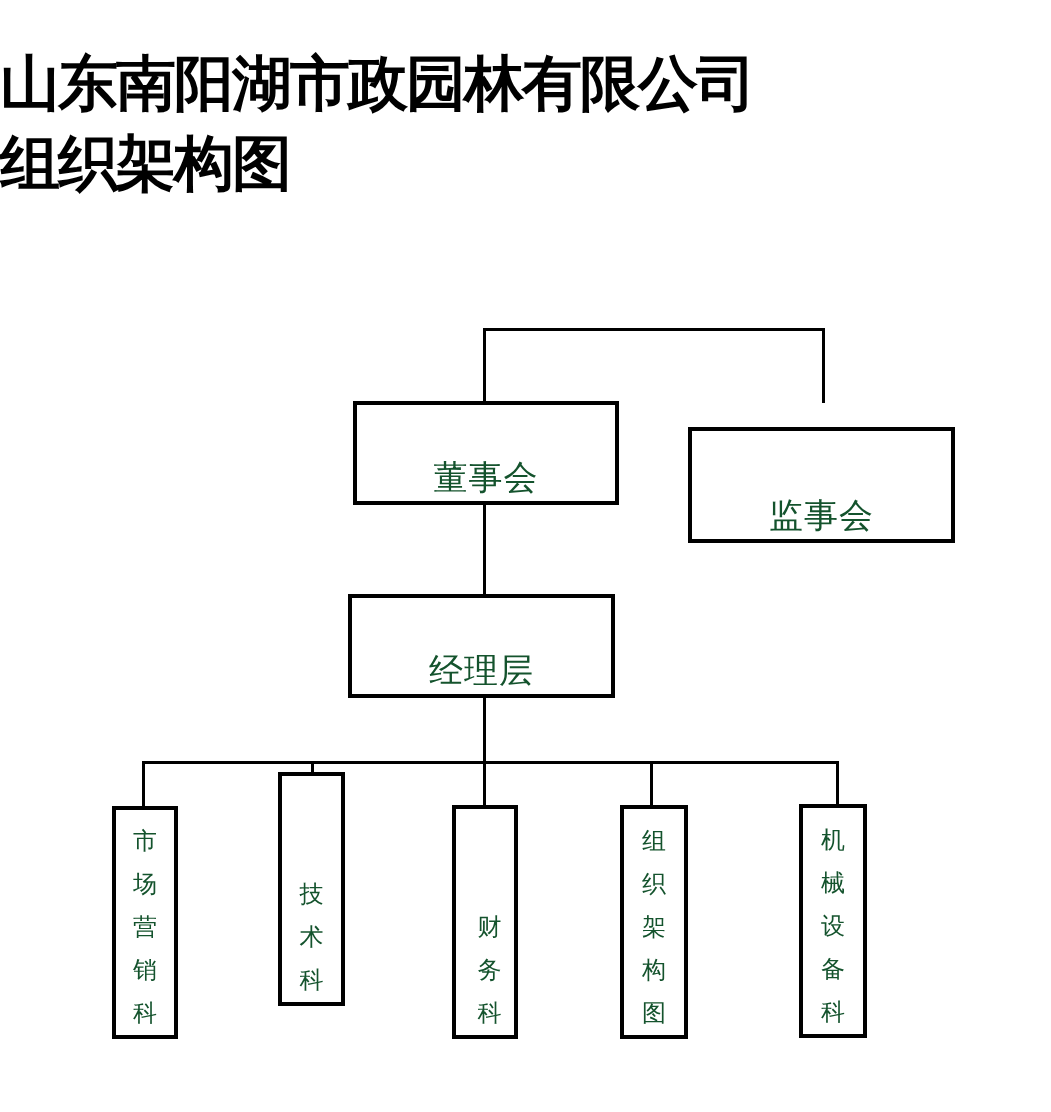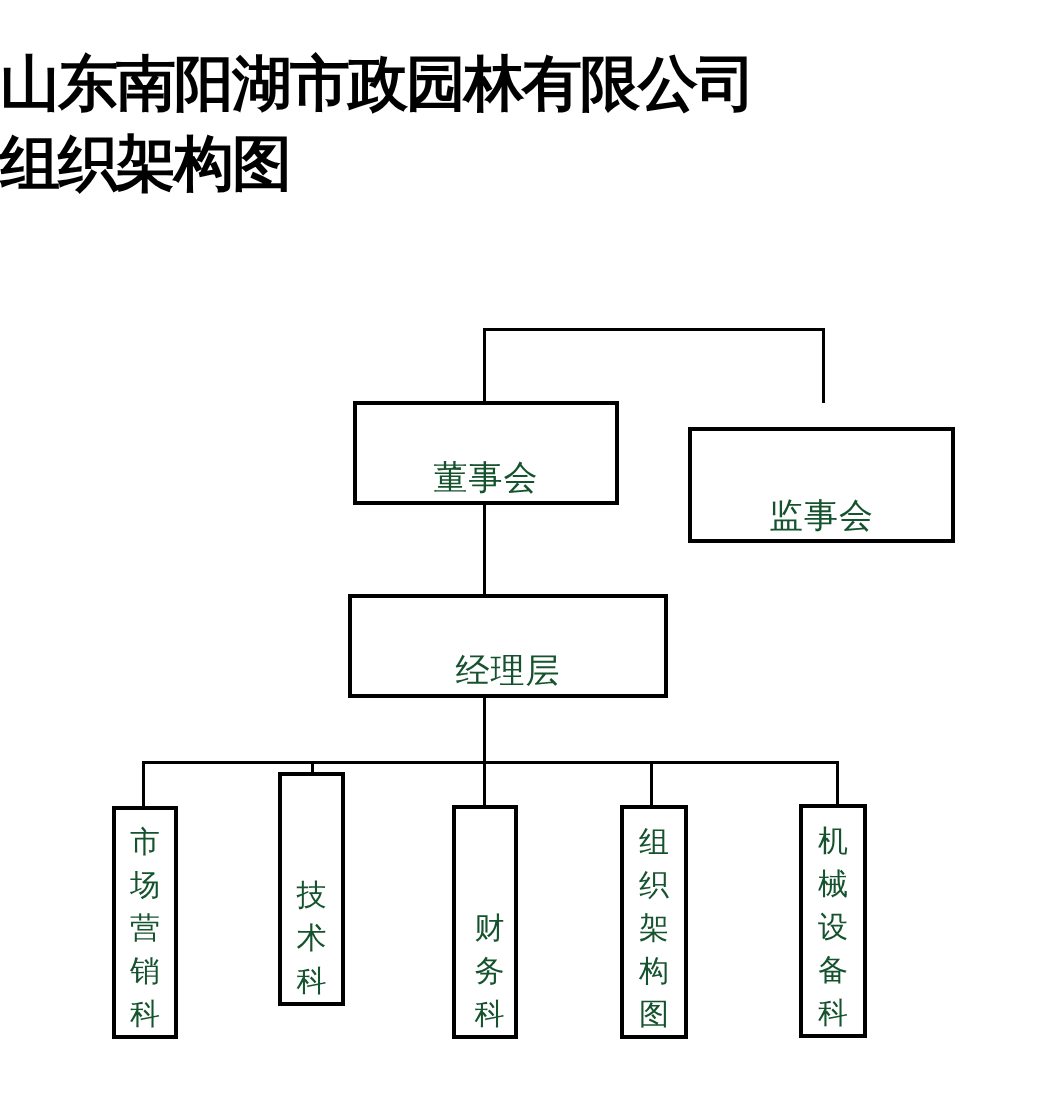--- a/index.html
+++ b/index.html
@@ -37,21 +37,21 @@
     display: flex;
     align-items: flex-end;
     justify-content: center;
     color: #14532d;
   }
   .node-h {
     font-size: 34px;
     letter-spacing: 1px;
   }
   .node-v {
-    font-size: 30px;
+    font-size: 24px;
   }
   .v-label {
     display: block;
     width: 32px;
     line-height: 43px;
     text-align: center;
     word-break: break-all;
   }
   .line {
     position: absolute;
@@ -80,21 +80,21 @@
   <div class="line" style="left:650px; top:761px; width:3px; height:45px;"></div>
   <div class="line" style="left:836px; top:761px; width:3px; height:45px;"></div>
 
   <div class="node node-h" style="left:353px; top:401px; width:266px; height:104px;">
     <span>董事会</span>
   </div>
   <div class="node node-h" style="left:688px; top:427px; width:267px; height:116px;">
     <span>监事会</span>
   </div>
 
-  <div class="node node-h" style="left:348px; top:594px; width:320px; height:104px;">
+  <div class="node node-h" style="left:348px; top:594px; width:267px; height:104px;">
     <span>经理层</span>
   </div>
 
   <div class="node node-v" style="left:112px; top:806px; width:66px; height:233px;">
     <span class="v-label">市场营销科</span>
   </div>
   <div class="node node-v" style="left:278px; top:772px; width:67px; height:234px;">
     <span class="v-label">技术科</span>
   </div>
   <div class="node node-v" style="left:452px; top:805px; width:66px; height:234px;padding-left:9px;">

